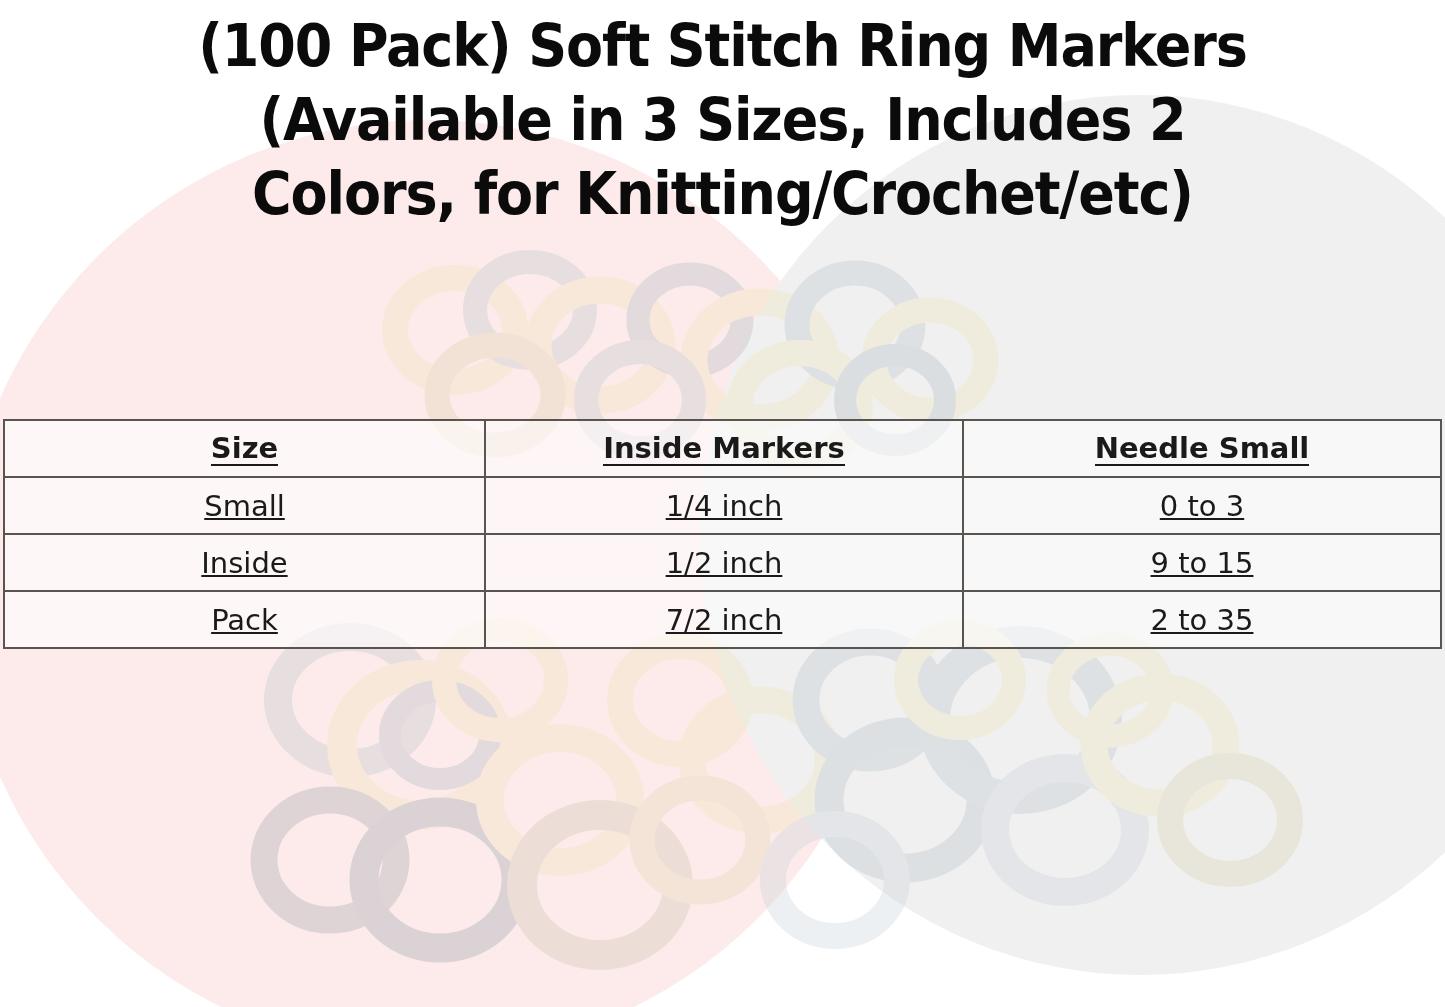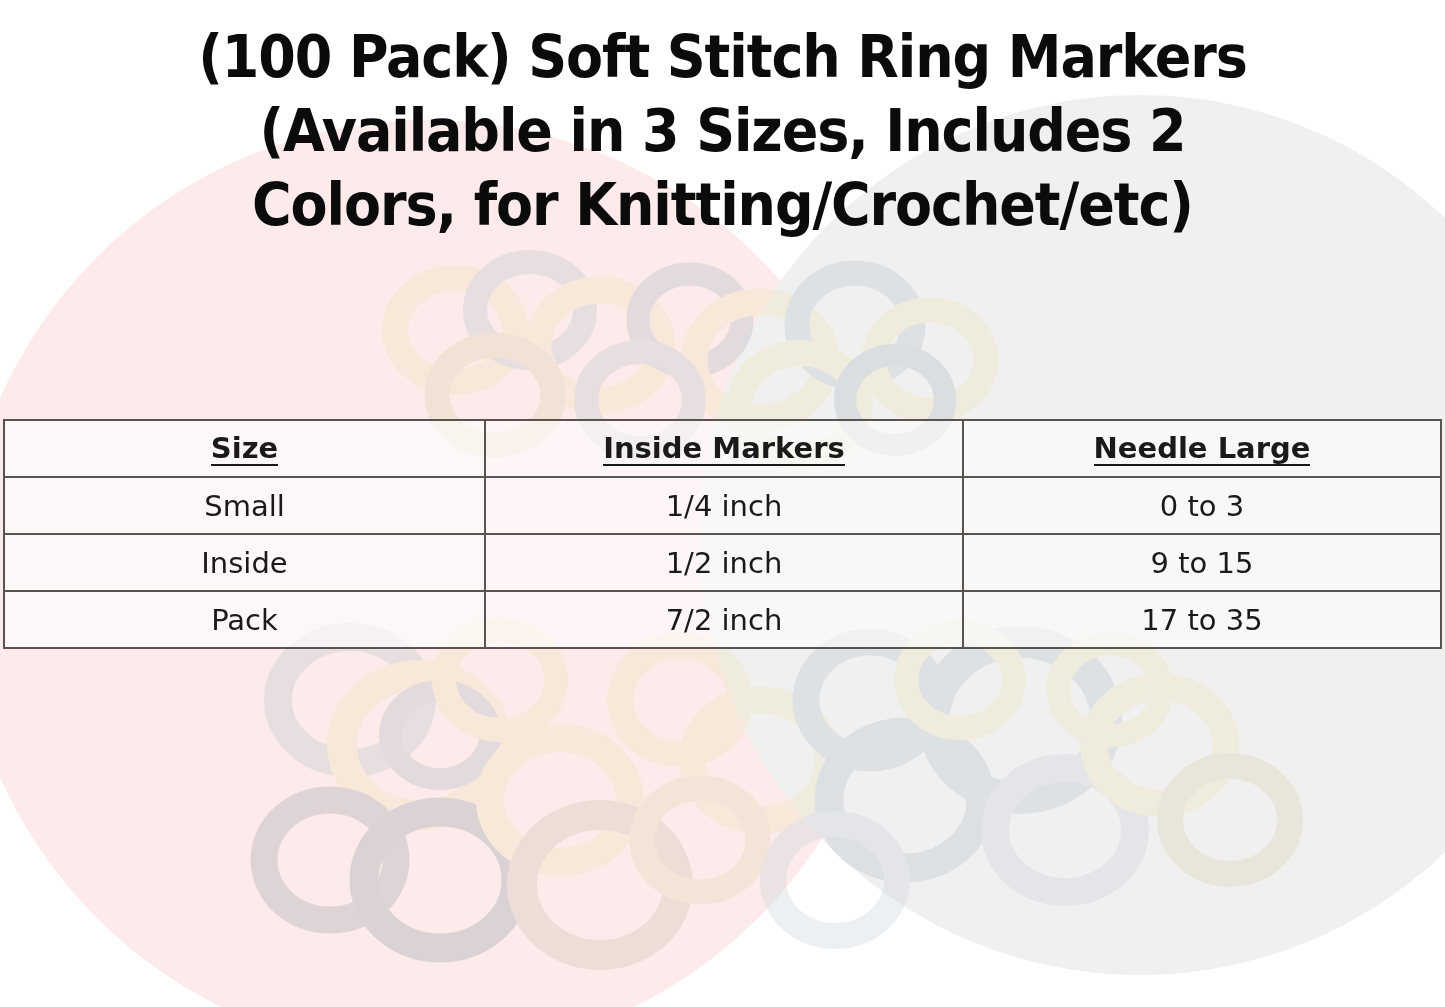--- a/index.html
+++ b/index.html
@@ -58,21 +58,21 @@
   }
 
   
   .title-block {
     position: absolute;
     left: 0;
     top: 0;
     width: 1445px;
     z-index: 3;
     text-align: center;
-    padding-top: 20px;
+    padding-top: 9px;
   }
 
   .title-line {
     display: block;
     font-family: "DejaVu Sans", "Liberation Sans", sans-serif;
     font-weight: 700;
     font-size: 59px;
     line-height: 74px;
     letter-spacing: -1.2px;
     color: #0b0b0b;
@@ -120,20 +120,21 @@
     display: inline-block;
     border-bottom: 2px solid #1a1a1a;
     padding-bottom: 1px;
     line-height: 1.05;
   }
 
   table.size-table td {
     font-weight: 400;
     font-size: 29px;
     background: rgba(255,255,255,0.62);
+    text-decoration: underline;
   }
 
   
   table.size-table td.tint,
   table.size-table th.tint {
     background: rgba(255,255,255,0.55);
   }
 </style>
 </head>
 <body>
@@ -203,37 +204,37 @@
       </colgroup>
       <thead>
         <tr>
           <th>
             <span class="hdr-underline">Size</span>
           </th>
           <th class="tint">
             <span class="hdr-underline">Inside Markers</span>
           </th>
           <th class="tint">
-            <span class="hdr-underline">Needle Large</span>
+            <span class="hdr-underline">Needle Small</span>
           </th>
         </tr>
       </thead>
       <tbody>
         <tr>
           <td>Small</td>
           <td class="tint">1/4 inch</td>
           <td class="tint">0 to 3</td>
         </tr>
         <tr>
           <td>Inside</td>
           <td class="tint">1/2 inch</td>
           <td class="tint">9 to 15</td>
         </tr>
         <tr>
           <td>Pack</td>
           <td class="tint">7/2 inch</td>
-          <td class="tint">17 to 35</td>
+          <td class="tint">2 to 35</td>
         </tr>
       </tbody>
     </table>
   </div>
 
 </div>
 
 </body></html>

